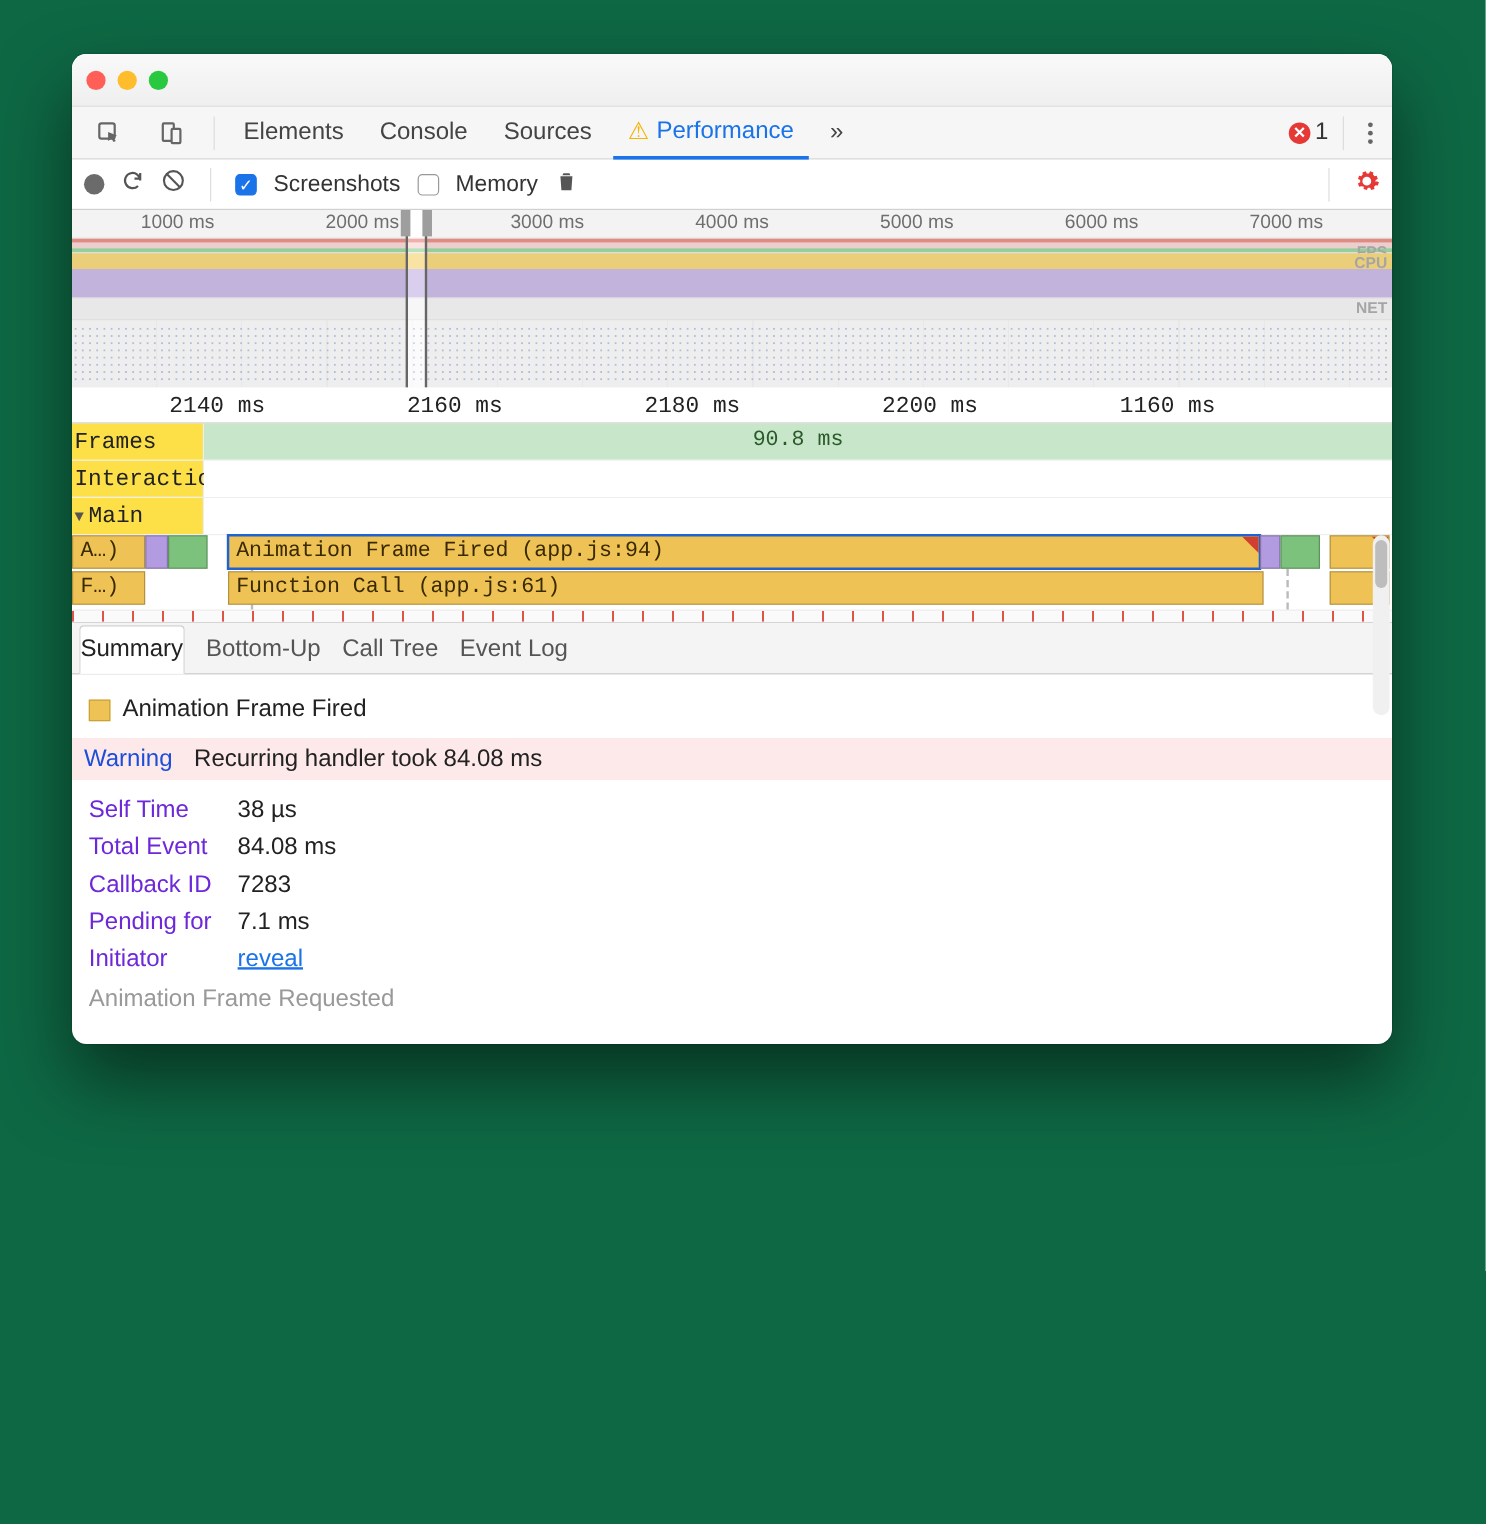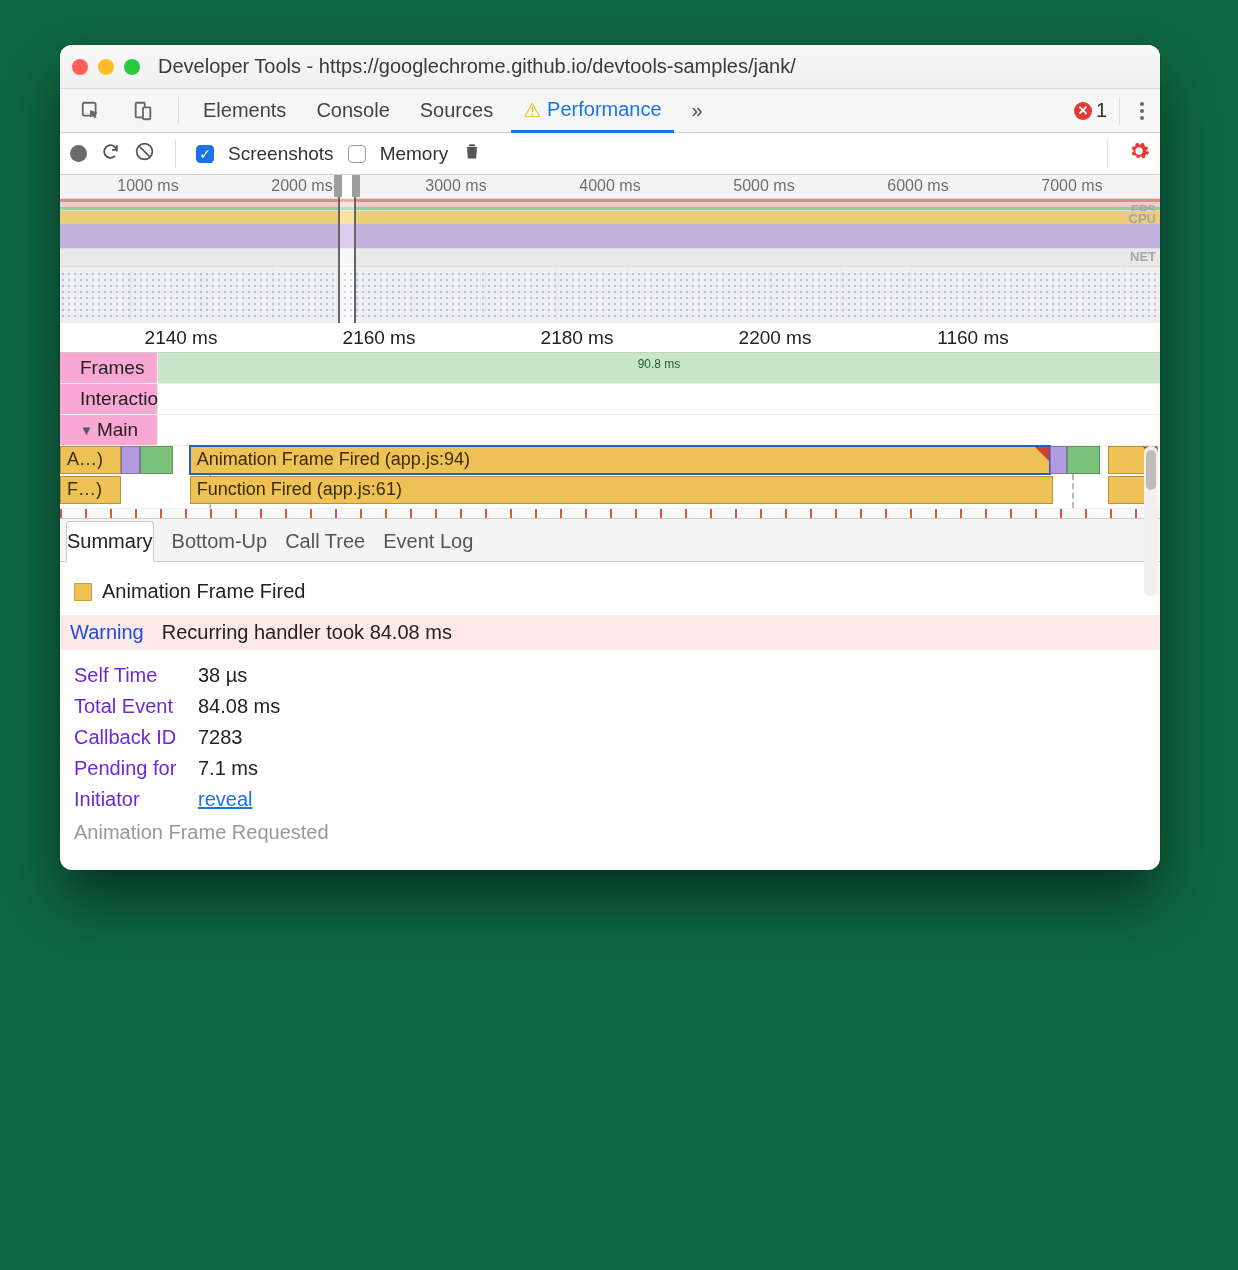--- a/index.html
+++ b/index.html
@@ -79,28 +79,28 @@
   .ov-thumbs{ height:56px; background:repeating-linear-gradient(90deg,#f7f7f7 0 70px,#eee 70px 71px); position:relative; overflow:hidden;}
   .ov-thumbs::after{content:"";position:absolute;inset:4px 0;background:radial-gradient(circle,#6b8fd8 1px,transparent 1px);background-size:6px 6px;opacity:.7;}
   .ov-selection{position:absolute;top:0;bottom:0;left:278px;width:18px;border-left:2px solid #666;border-right:2px solid #666;background:rgba(255,255,255,.5);}
   .ov-handle{position:absolute;top:0;width:8px;height:22px;background:#9e9e9e;}
   .ov-handle.l{left:278px;transform:translateX(-50%);}
   .ov-handle.r{left:296px;transform:translateX(-50%);}
   .ov-dim{position:absolute;top:0;bottom:0;background:rgba(220,220,220,.35);}
   .ov-dim.l{left:0;width:278px;}
   .ov-dim.r{left:296px;right:0;}
   
-  .flame { background:#fff; position:relative; }
+  .flame { background:#fff; position:relative;font-family:Liberation Mono, monospace; }
   .fl-ruler{height:30px;border-bottom:1px solid #ccc;position:relative;font-size:19px;color:#222;}
   .fl-ruler span{position:absolute;top:4px;transform:translateX(-50%);}
   .row{display:flex;align-items:stretch;border-bottom:1px solid #eee;position:relative;}
-  .rowlabel{width:98px;padding:3px 20px;font-size:19px;color:#222;background:#f9a8d4;border-right:1px solid #eee;display:flex;align-items:center;gap:4px;}
+  .rowlabel{width:110px;padding:3px 2px;font-size:19px;color:#222;background:#fde047;border-right:1px solid #eee;display:flex;align-items:center;gap:4px;}
   .rowbody{flex:1;position:relative;height:30px;}
   .frames .rowbody{background:#c8e6c9;}
-  .frames .fval{position:absolute;left:50%;top:4px;transform:translateX(-50%);font-size:12px;color:#2a5a2a;}
+  .frames .fval{position:absolute;left:50%;top:4px;transform:translateX(-50%);font-size:18px;color:#2a5a2a;}
   .inter .rowbody{background:#fff;}
   .main .rowlabel{font-weight:normal;}
   .disc{display:inline-block;transform:rotate(0);color:#555;font-size:13px;}
   .bar{position:absolute;top:0;height:28px;border:1px solid rgba(0,0,0,.25);font-size:18px;color:#3a2a00;padding:2px 6px;white-space:nowrap;overflow:hidden;}
   .bar.gold{background:#efc255;}
   .bar.purple{background:#b29be0;}
   .bar.green{background:#7cc27c;}
   .bar.selected{outline:2px solid #1e63d6;outline-offset:-1px;}
   .bar .corner{position:absolute;top:0;right:0;width:0;height:0;border-top:14px solid #d04030;border-left:14px solid transparent;}
   .scrollbar{position:absolute;right:2px;top:0;width:14px;height:150px;background:#f0f0f0;border-radius:8px;}
@@ -127,21 +127,20 @@
 <body>
 
 <div class="window">
 
   <div class="titlebar">
     <div class="traffic">
       <div class="tl red"></div>
       <div class="tl yellow"></div>
       <div class="tl green"></div>
     </div>
-    <div class="title">Developer Tools - https://googlechrome.github.io/devtools-samples/jank/</div>
   </div>
 
   <div class="tabs">
     <div class="tabbtn inspect-icon">
       <svg viewBox="0 0 24 24" fill="none" stroke="#666" stroke-width="2">
           <rect x="3" y="3" width="14" height="14" rx="2"></rect>
           <path d="M11 11l8 3-3 2 2 3-2 1-2-3-3 2z" fill="#666" stroke="none"></path>
         </svg>
     </div>
     <div class="tabbtn device-icon">
@@ -269,21 +268,21 @@
         <span>Animation Frame Fired (app.js:94)</span>
         <span class="corner"></span>
       </div>
       <div class="bar purple" style="left:90%;width:1.5%;top:0"></div>
       <div class="bar green" style="left:91.5%;width:3%;top:0"></div>
       <div class="bar gold" style="left:95.3%;width:4.5%;top:0">
           <span class="corner"></span>
         </div>
 
       <div class="bar gold" style="left:0;width:5.5%;top:30px"><span>F…)</span></div>
-      <div class="bar gold" style="left:11.8%;width:78.5%;top:30px"><span>Function Fired (app.js:61)</span></div>
+      <div class="bar gold" style="left:11.8%;width:78.5%;top:30px"><span>Function Call (app.js:61)</span></div>
       <div class="bar gold" style="left:95.3%;width:4.5%;top:30px"></div>
       <div class="scrollbar">
           <div class="th"></div>
         </div>
     </div>
     <div style="height:10px;background:repeating-linear-gradient(90deg,#d54 0 2px,transparent 2px 25px),#fafafa;border-top:1px solid #eee"></div>
   </div>
 
   <div class="dtabs">
     <div class="dtab active">Summary</div>

